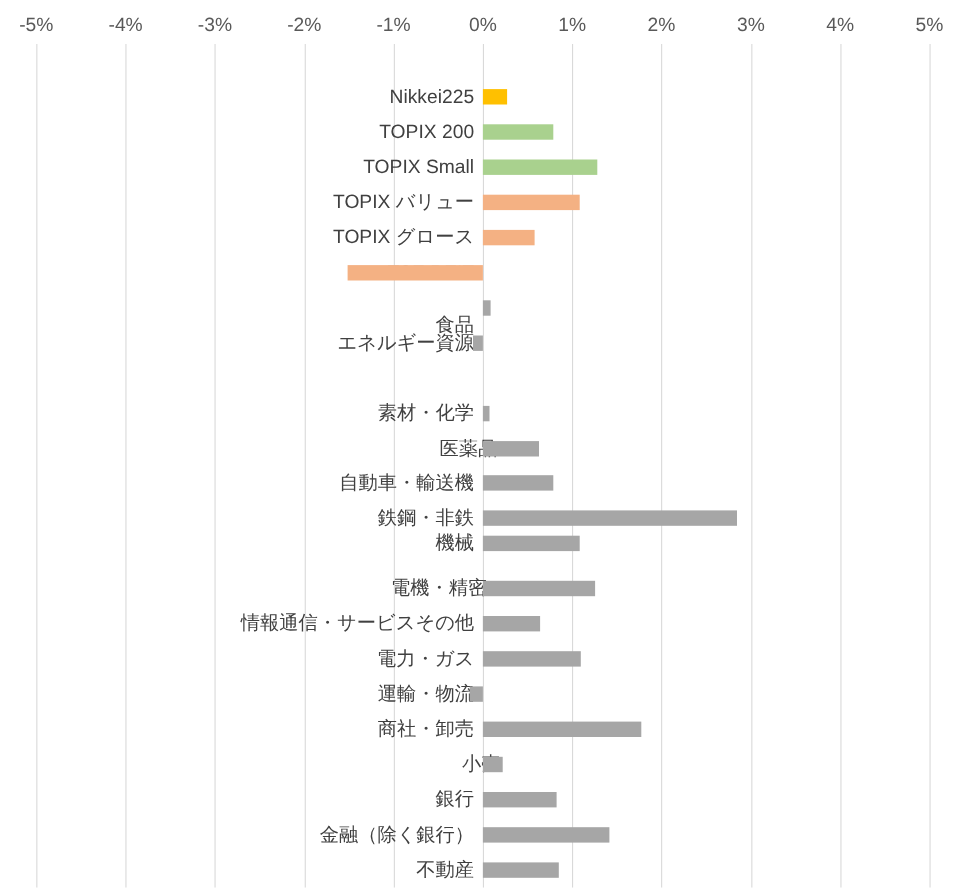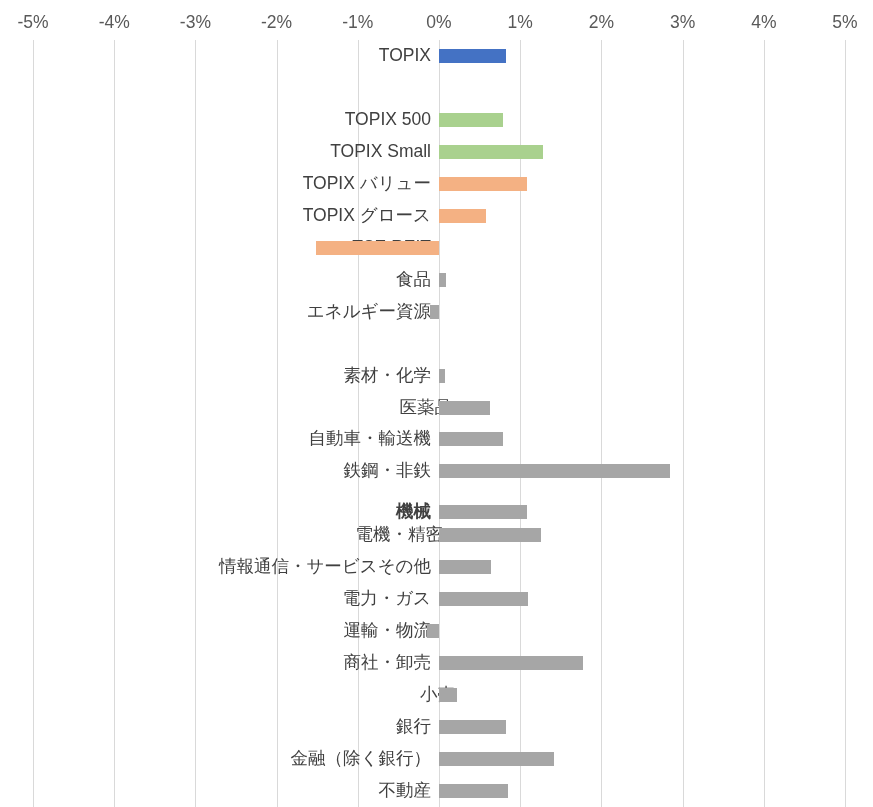--- a/index.html
+++ b/index.html
@@ -114,46 +114,46 @@
         <div class="gridline" style="left: 276.6px;"></div>
         <div class="gridline" style="left: 357.8px;"></div>
         <div class="gridline zero" style="left: 439px;"></div>
         <div class="gridline" style="left: 520.2px;"></div>
         <div class="gridline" style="left: 601.4px;"></div>
         <div class="gridline" style="left: 682.6px;"></div>
         <div class="gridline" style="left: 763.8px;"></div>
         <div class="gridline" style="left: 845px;"></div>
       </div>
     <div id="rows">
-        <div class="row" style="top: 0px; height: 31.9583px;">
-          <div class="row-label" style="right: 442px;">TOPIX</div>
-          <div class="bar" style="left: 439px; width: 66.584px; height: 14px; background: rgb(68, 114, 196);"></div>
+        <div class="row" style="top: 31.9583px; height: 31.9583px;">
+          <div class="row-label" style="right: 442px;">Nikkei225</div>
+          <div class="bar" style="left: 439px; width: 21.924px; height: 14px; background: rgb(255, 192, 0);"></div>
         </div>
         <div class="row" style="top: 63.9167px; height: 31.9583px;">
-          <div class="row-label" style="right: 442px;">TOPIX 500</div>
+          <div class="row-label" style="right: 442px;">TOPIX 200</div>
           <div class="bar" style="left: 439px; width: 64.148px; height: 14px; background: rgb(169, 209, 142);"></div>
         </div>
         <div class="row" style="top: 95.875px; height: 31.9583px;">
           <div class="row-label" style="right: 442px;">TOPIX Small</div>
           <div class="bar" style="left: 439px; width: 103.936px; height: 14px; background: rgb(169, 209, 142);"></div>
         </div>
         <div class="row" style="top: 127.833px; height: 31.9583px;">
           <div class="row-label" style="right: 442px;">TOPIX バリュー</div>
           <div class="bar" style="left: 439px; width: 87.696px; height: 14px; background: rgb(244, 177, 131);"></div>
         </div>
         <div class="row" style="top: 159.792px; height: 31.9583px;">
           <div class="row-label" style="right: 442px;">TOPIX グロース</div>
           <div class="bar" style="left: 439px; width: 47.096px; height: 14px; background: rgb(244, 177, 131);"></div>
         </div>
         <div class="row" style="top: 191.75px; height: 31.9583px;">
           <div class="row-label" style="right: 442px;">TSE REIT</div>
           <div class="bar" style="left: 315.576px; width: 123.424px; height: 14px; background: rgb(244, 177, 131);"></div>
         </div>
         <div class="row" style="top: 223.708px; height: 31.9583px;">
-          <div class="row-label" style="right: 442px;">食品</div>
+          <div class="row-label" style="right: 442px; margin-top: 16px;">食品</div>
           <div class="bar" style="left: 439px; width: 7.308px; height: 14px; background: rgb(166, 166, 166);"></div>
         </div>
         <div class="row" style="top: 255.667px; height: 31.9583px;">
           <div class="row-label" style="right: 442px;">エネルギー資源</div>
           <div class="bar" style="left: 430.068px; width: 8.932px; height: 14px; background: rgb(166, 166, 166);"></div>
         </div>
         <div class="row" style="top: 319.583px; height: 31.9583px;">
           <div class="row-label" style="right: 442px;">素材・化学</div>
           <div class="bar" style="left: 439px; width: 6.496px; height: 14px; background: rgb(166, 166, 166);"></div>
         </div>
@@ -162,21 +162,21 @@
           <div class="bar" style="left: 439px; width: 51.156px; height: 14px; background: rgb(166, 166, 166);"></div>
         </div>
         <div class="row" style="top: 383.5px; height: 31.9583px;">
           <div class="row-label" style="right: 442px;">自動車・輸送機</div>
           <div class="bar" style="left: 439px; width: 64.148px; height: 14px; background: rgb(166, 166, 166);"></div>
         </div>
         <div class="row" style="top: 415.458px; height: 31.9583px;">
           <div class="row-label" style="right: 442px;">鉄鋼・非鉄</div>
           <div class="bar" style="left: 439px; width: 231.42px; height: 14px; background: rgb(166, 166, 166);"></div>
         </div>
-        <div class="row" style="top: 456px; height: 31.9583px; font-weight: bold;">
+        <div class="row" style="top: 438px; height: 31.9583px;">
           <div class="row-label" style="right: 442px;">機械</div>
           <div class="bar" style="left: 439px; width: 87.696px; height: 14px; background: rgb(166, 166, 166);"></div>
         </div>
         <div class="row" style="top: 479.375px; height: 31.9583px; padding-left: 12px;">
           <div class="row-label" style="right: 442px;">電機・精密</div>
           <div class="bar" style="left: 439px; width: 101.5px; height: 14px; background: rgb(166, 166, 166);"></div>
         </div>
         <div class="row" style="top: 511.333px; height: 31.9583px;">
           <div class="row-label" style="right: 442px;">情報通信・サービスその他</div>
           <div class="bar" style="left: 439px; width: 51.968px; height: 14px; background: rgb(166, 166, 166);"></div>

